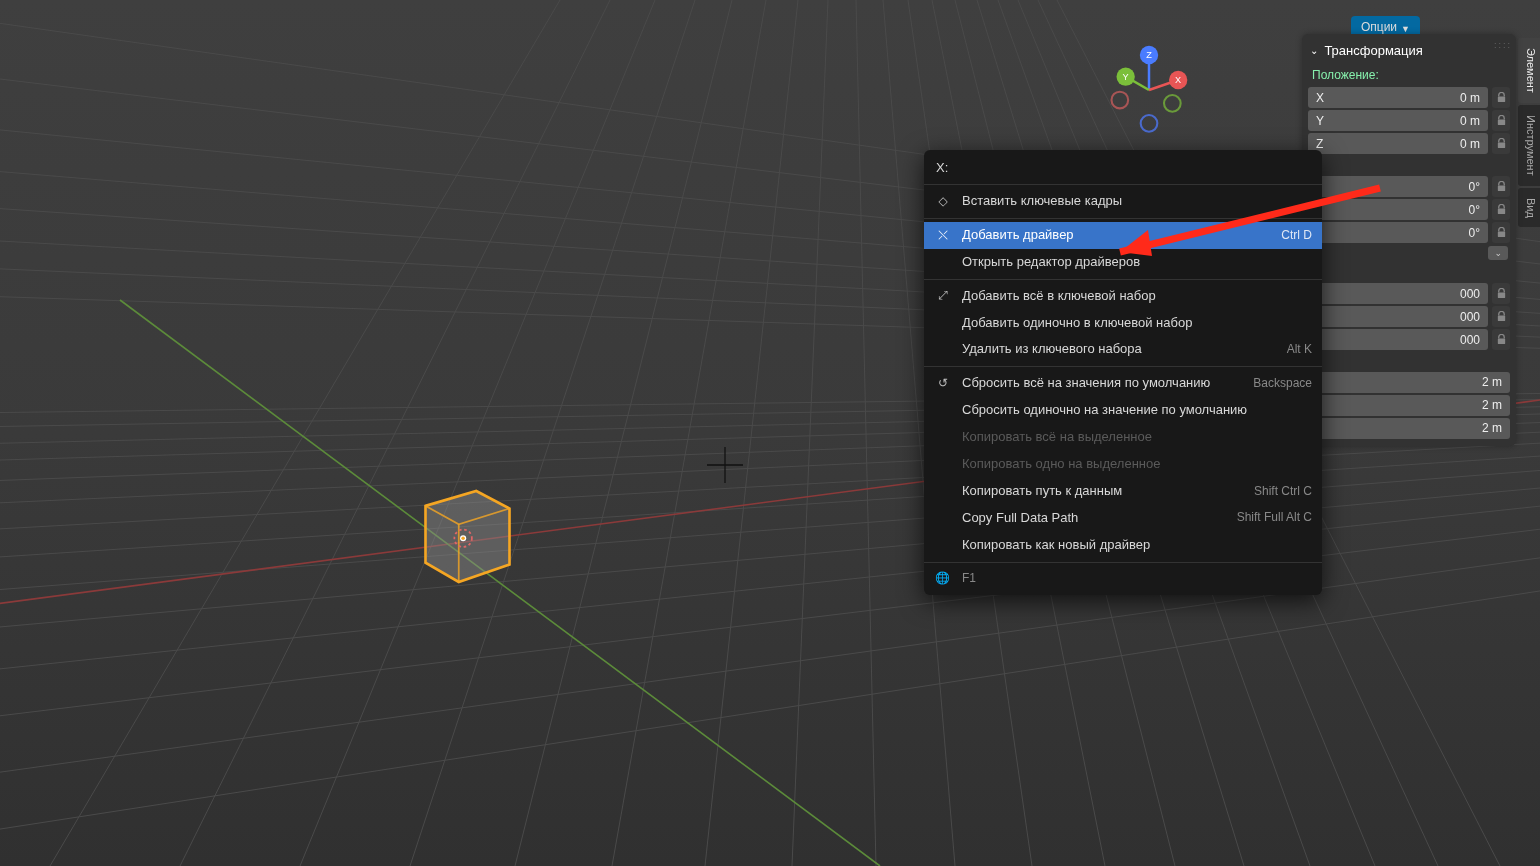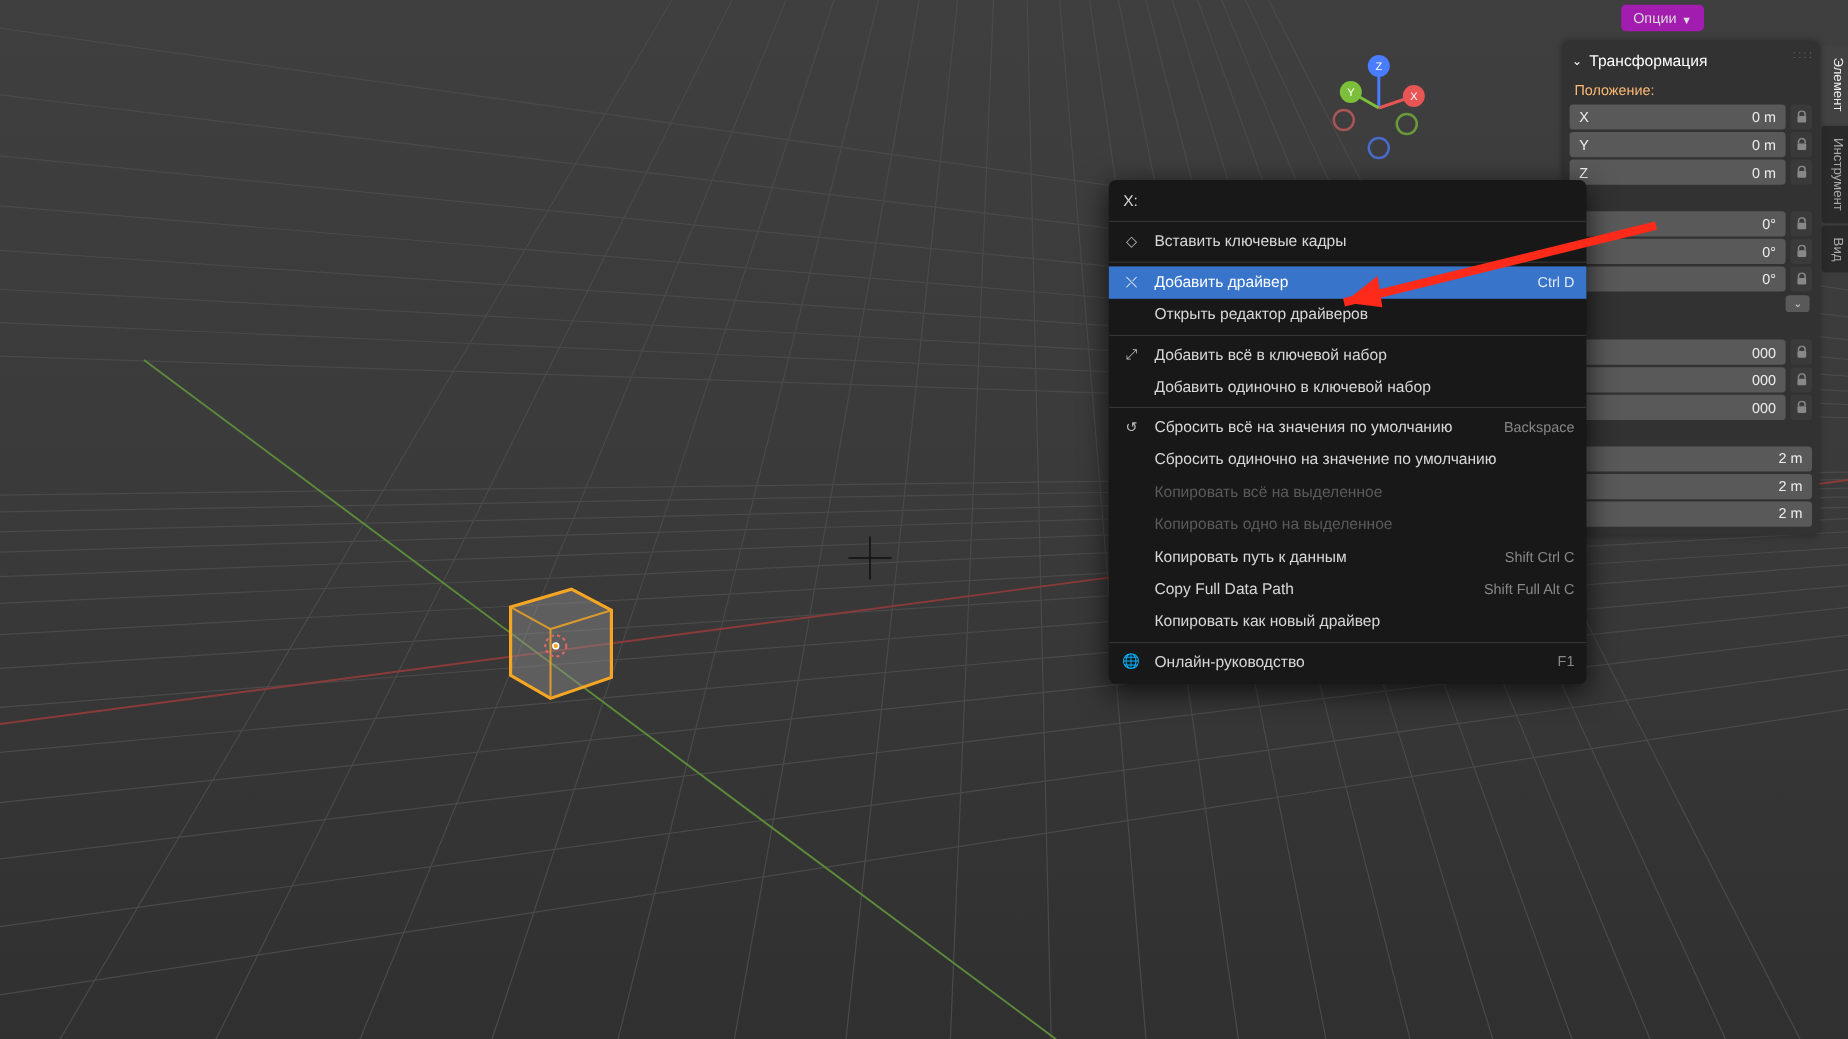--- a/index.html
+++ b/index.html
@@ -1,30 +1,30 @@
 <!DOCTYPE html>
 <html><head>
 <meta charset="utf-8">
 <style>
 *{margin:0;padding:0;box-sizing:border-box;font-family:sans-serif;user-select:none}
 html,body{width:1540px;height:866px;overflow:hidden;background:#393939;color:#ccc;font-size:13px}
 .viewport{position:absolute;inset:0;background:linear-gradient(180deg,#3f3f3f 0%,#3a3a3a 50%,#303030 100%)}
 .grid-svg{position:absolute;inset:0;width:100%;height:100%}
 .cube{position:absolute;left:415px;top:484px;width:105px;height:105px}
 .gizmo{position:absolute;right:341px;top:40px;width:100px;height:100px}
-.options-btn{position:absolute;right:120px;top:4px;background:#a21caf;color:#ddd;padding:4px 10px;border-radius:4px;display:flex;align-items:flex-end;gap:4px;font-size:12px}
+.options-btn{position:absolute;right:120px;top:16px;background:#0369a1;color:#ddd;padding:4px 10px;border-radius:4px;display:flex;align-items:flex-end;gap:4px;font-size:12px}
 .options-btn .chev{font-size:9px}
 .side-tabs{position:absolute;right:0;top:38px;width:22px;display:flex;flex-direction:column;gap:2px}
 .side-tab{writing-mode:vertical-rl;text-orientation:mixed;background:#2a2a2a;color:#aaa;padding:10px 3px;font-size:11px;text-align:center;border-radius:3px 0 0 3px}
 .side-tab.active{background:#424242;color:#eee}
 .npanel{position:absolute;right:24px;top:34px;width:214px;background:#323232;border-radius:6px;padding:6px 4px;box-shadow:0 0 6px rgba(0,0,0,.3)}
 .np-header{display:flex;align-items:center;gap:6px;padding:3px 4px 8px;color:#fff;font-size:13px}
 .np-header .chev{font-size:10px;transform:rotate(0)}
 .np-drag{position:absolute;right:4px;top:6px;color:#666;letter-spacing:2px;font-size:9px}
-.np-section-label{color:#fdba74;font-size:12px;padding:2px 6px 4px}
+.np-section-label{color:#86efac;font-size:12px;padding:2px 6px 4px}
 .np-row{display:flex;align-items:center;gap:4px;padding:1px 2px}
 .np-field{flex:1;display:flex;justify-content:space-between;align-items:center;background:#595959;color:#eee;border-radius:3px;padding:3px 8px;font-size:12px;height:21px}
 .np-lock{width:18px;height:21px;display:flex;align-items:center;justify-content:center;color:#888;background:#3a3a3a;border-radius:3px}
 .np-dim-row{display:flex;align-items:flex-end;padding:1px 2px}
 .np-dim-field{flex:1;display:flex;justify-content:flex-end;background:#595959;color:#eee;border-radius:3px;padding:3px 8px;font-size:12px;height:21px}
 .np-gap{height:20px}
 .np-expander{display:flex;justify-content:flex-end;padding:2px 4px}
 .np-expander .chev{background:#595959;border-radius:3px;padding:2px 6px;font-size:9px;color:#ccc}
 .ctx-menu{position:absolute;left:924px;top:150px;width:398px;background:#181818;border-radius:6px;box-shadow:0 6px 24px rgba(0,0,0,.7);padding:4px 0;color:#d8d8d8;font-size:13px}
 .ctx-title{padding:6px 12px;color:#d8d8d8;font-size:13px}
@@ -309,20 +309,25 @@
       <div class="ctx-item">
         <span class="ctx-icon">⤢</span>
         <span class="ctx-label">Добавить всё в ключевой набор</span>
         <span class="ctx-short"></span>
       </div>
       <div class="ctx-item">
         <span class="ctx-icon"></span>
         <span class="ctx-label">Добавить одиночно в ключевой набор</span>
         <span class="ctx-short"></span>
       </div>
+      <div class="ctx-item">
+        <span class="ctx-icon"></span>
+        <span class="ctx-label">Удалить из ключевого набора</span>
+        <span class="ctx-short">Alt K</span>
+      </div>
       <div class="ctx-sep"></div>
       <div class="ctx-item">
         <span class="ctx-icon">↺</span>
         <span class="ctx-label">Сбросить всё на значения по умолчанию</span>
         <span class="ctx-short">Backspace</span>
       </div>
       <div class="ctx-item">
         <span class="ctx-icon"></span>
         <span class="ctx-label">Сбросить одиночно на значение по умолчанию</span>
         <span class="ctx-short"></span>
@@ -348,21 +353,20 @@
         <span class="ctx-short">Shift Full Alt C</span>
       </div>
       <div class="ctx-item">
         <span class="ctx-icon"></span>
         <span class="ctx-label">Копировать как новый драйвер</span>
         <span class="ctx-short"></span>
       </div>
       <div class="ctx-sep"></div>
       <div class="ctx-item">
         <span class="ctx-icon">🌐</span>
-        <span class="ctx-label">Онлайн-руководство</span>
         <span class="ctx-short">F1</span>
       </div>
     </div>
 </div>
 
 <svg class="arrow" style="left:1080px;top:170px;width:320px;height:100px" viewBox="0 0 320 100">
   <line x1="300" y1="18" x2="40" y2="82" stroke="#ff2a1a" stroke-width="7"></line>
   <polygon points="40,82 68,60 72,86" fill="#ff2a1a"></polygon>
 </svg>
 

